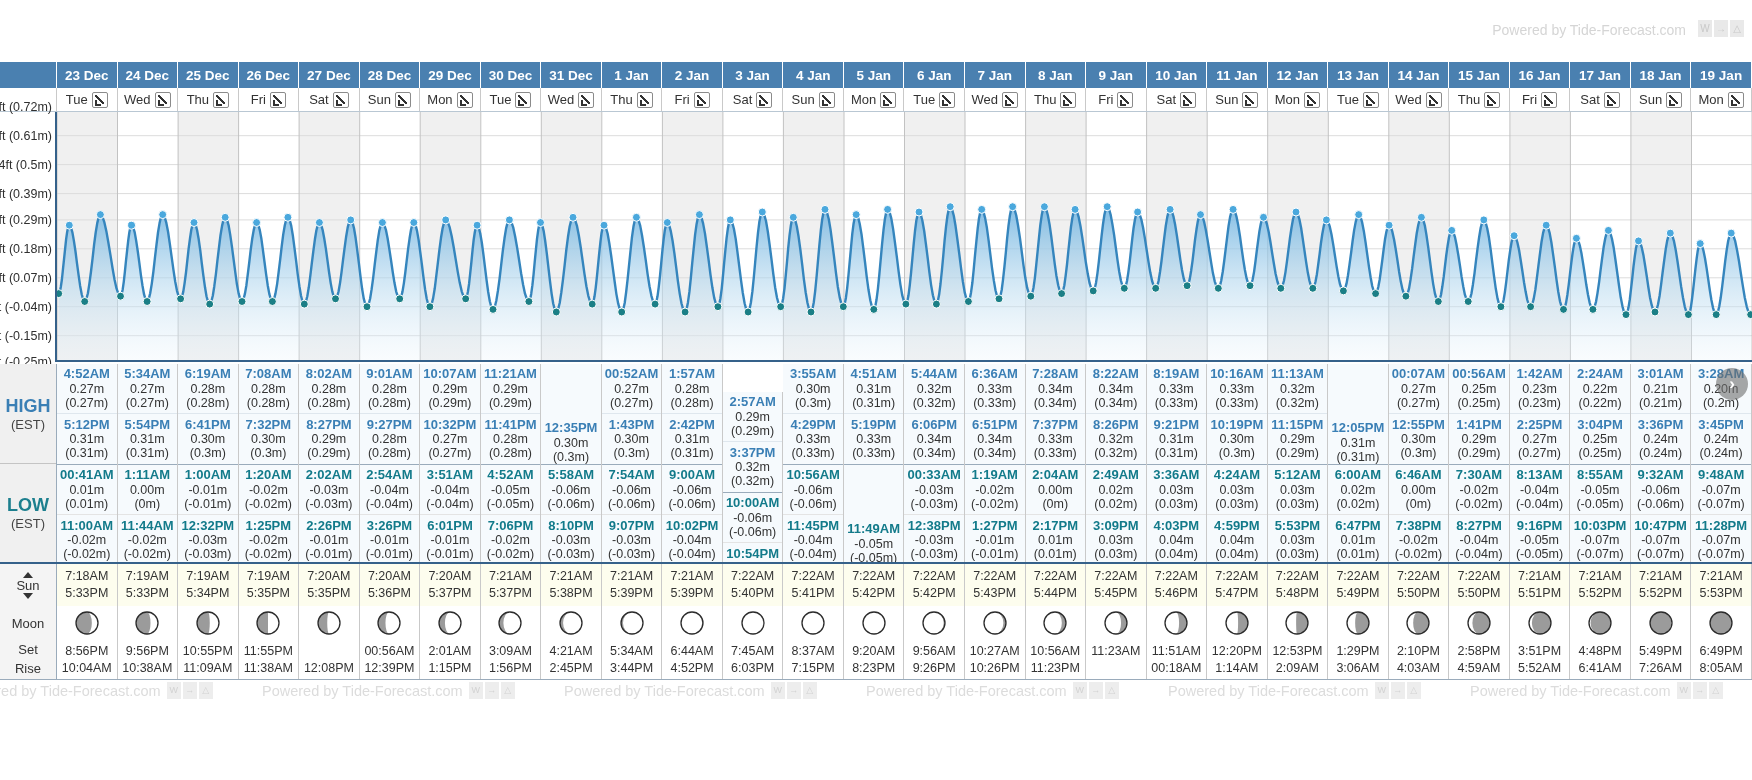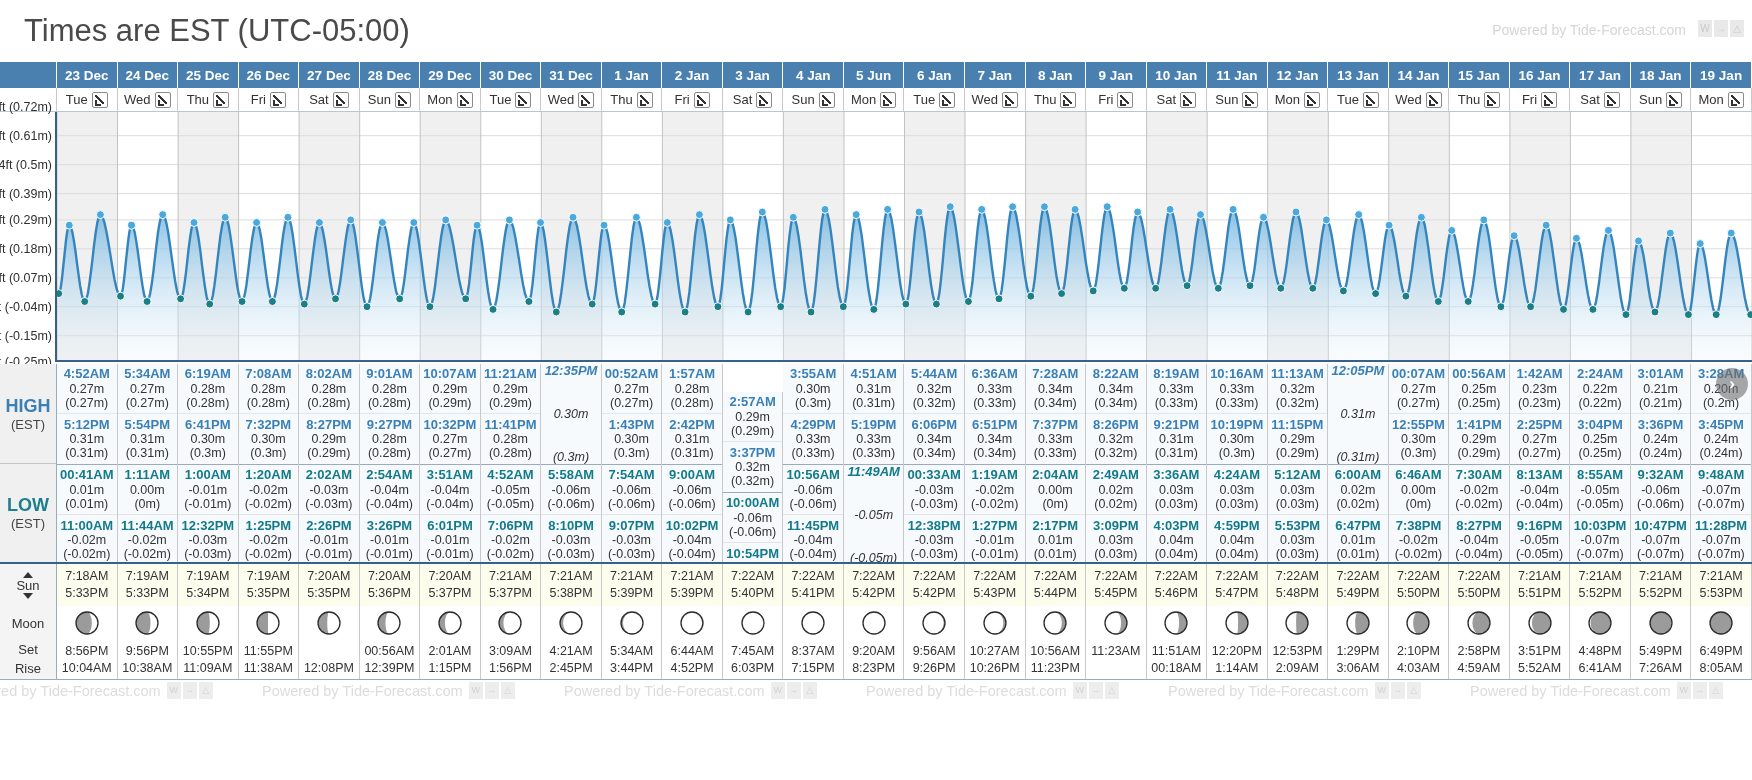--- a/index.html
+++ b/index.html
@@ -115,21 +115,21 @@
     display:flex;flex-direction:column;align-items:center;justify-content:center;
     font-size:12.5px;line-height:1.12;
   }
   .tt-cell.h1{border-bottom:1px solid #dfe7ee;}
   .tt-sect-high{border-bottom:1px solid #9aabbb;}
   .tt-cell .t{font-weight:bold;font-size:13px;}
   .tt-cell.hi .t{color:#3a7fb5;}
   .tt-cell.lo .t{color:#127a8a;}
   .tt-cell .v{color:#333;}
   .tt-cell .p{color:#333;}
-  .tt-cell.single{height:100px;justify-content:space-between;font-style:italic;}
+  .tt-cell.single{height:100px;justify-content:flex-end;}
   .tt-cell.l1{border-bottom:1px solid #e4e4e4;}
 
   
   .sunrow,.moonrow,.setriserow{display:flex;box-sizing:border-box;width:1752px;}
   .sunrow{position:absolute;left:0;top:562px;height:44px;border-top:2px solid #35618a;}
   .moonrow{position:absolute;left:0;top:606px;height:34px;}
   .setriserow{position:absolute;left:0;top:640px;height:40px;border-bottom:1px solid #9aabbb;}
 
   .sm-gutter{
     width:57px;flex:0 0 57px;box-sizing:border-box;background:#f4f4f4;
@@ -176,21 +176,20 @@
     background:rgba(110,110,110,.6);display:flex;align-items:center;justify-content:center;
     color:#fff;font-size:17px;font-weight:bold;
   }
 </style>
 </head>
 <body>
 
 <div id="root">
 
   <div class="title-bar">
-    <span class="title-sub">Times are EST (UTC-05:00)</span>
   </div>
   <div class="title-credit">Powered by Tide-Forecast.com</div>
   <div class="credit-icons">
     <span>W</span>
     <span>→</span>
     <span>△</span>
   </div>
 
   <div class="datehdr" id="datehdr">
     <div class="gutter"></div>
@@ -200,21 +199,21 @@
       <div class="dcell" style="flex-basis: 60.5357px; width: 60.5357px;">26 Dec</div>
       <div class="dcell" style="flex-basis: 60.5357px; width: 60.5357px;">27 Dec</div>
       <div class="dcell" style="flex-basis: 60.5357px; width: 60.5357px;">28 Dec</div>
       <div class="dcell" style="flex-basis: 60.5357px; width: 60.5357px;">29 Dec</div>
       <div class="dcell" style="flex-basis: 60.5357px; width: 60.5357px;">30 Dec</div>
       <div class="dcell" style="flex-basis: 60.5357px; width: 60.5357px;">31 Dec</div>
       <div class="dcell" style="flex-basis: 60.5357px; width: 60.5357px;">1 Jan</div>
       <div class="dcell" style="flex-basis: 60.5357px; width: 60.5357px;">2 Jan</div>
       <div class="dcell" style="flex-basis: 60.5357px; width: 60.5357px;">3 Jan</div>
       <div class="dcell" style="flex-basis: 60.5357px; width: 60.5357px;">4 Jan</div>
-      <div class="dcell" style="flex-basis: 60.5357px; width: 60.5357px;">5 Jun</div>
+      <div class="dcell" style="flex-basis: 60.5357px; width: 60.5357px;">5 Jan</div>
       <div class="dcell" style="flex-basis: 60.5357px; width: 60.5357px;">6 Jan</div>
       <div class="dcell" style="flex-basis: 60.5357px; width: 60.5357px;">7 Jan</div>
       <div class="dcell" style="flex-basis: 60.5357px; width: 60.5357px;">8 Jan</div>
       <div class="dcell" style="flex-basis: 60.5357px; width: 60.5357px;">9 Jan</div>
       <div class="dcell" style="flex-basis: 60.5357px; width: 60.5357px;">10 Jan</div>
       <div class="dcell" style="flex-basis: 60.5357px; width: 60.5357px;">11 Jan</div>
       <div class="dcell" style="flex-basis: 60.5357px; width: 60.5357px;">12 Jan</div>
       <div class="dcell" style="flex-basis: 60.5357px; width: 60.5357px;">13 Jan</div>
       <div class="dcell" style="flex-basis: 60.5357px; width: 60.5357px;">14 Jan</div>
       <div class="dcell" style="flex-basis: 60.5357px; width: 60.5357px;">15 Jan</div>

